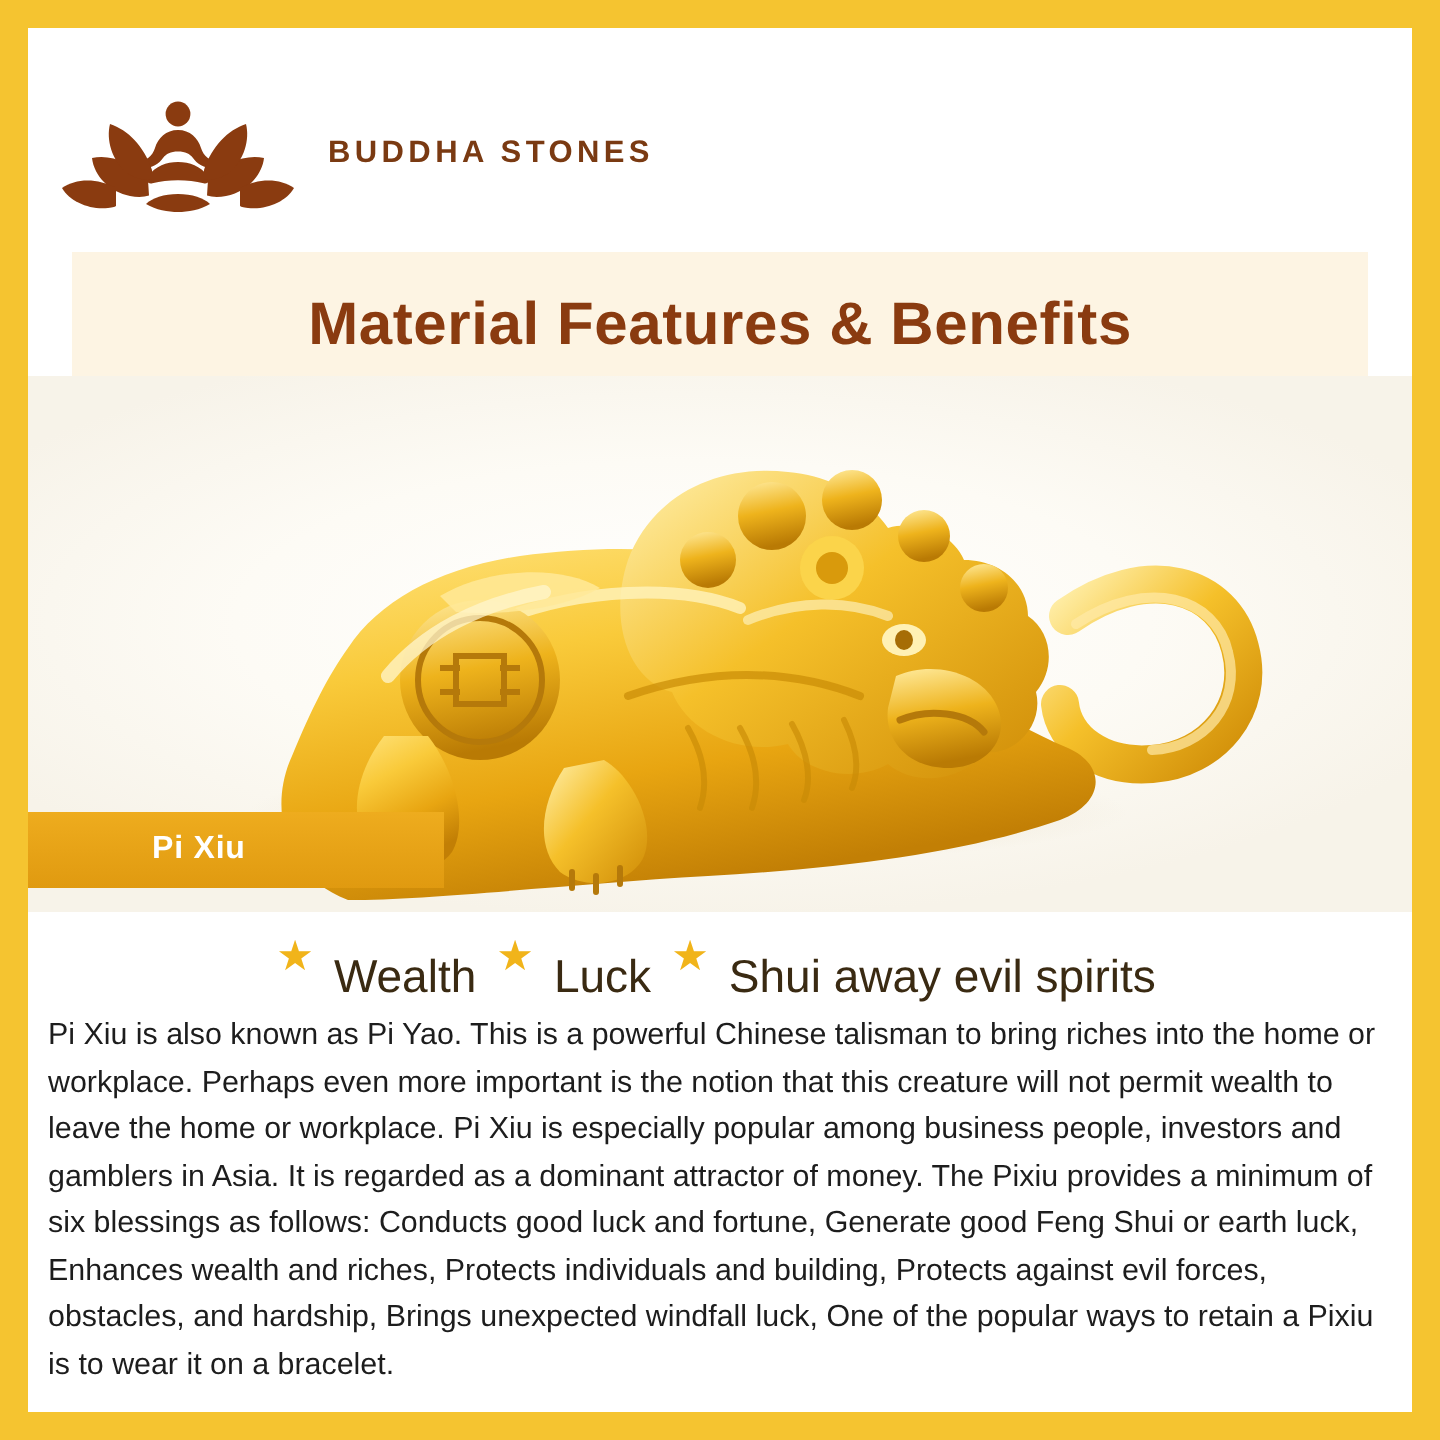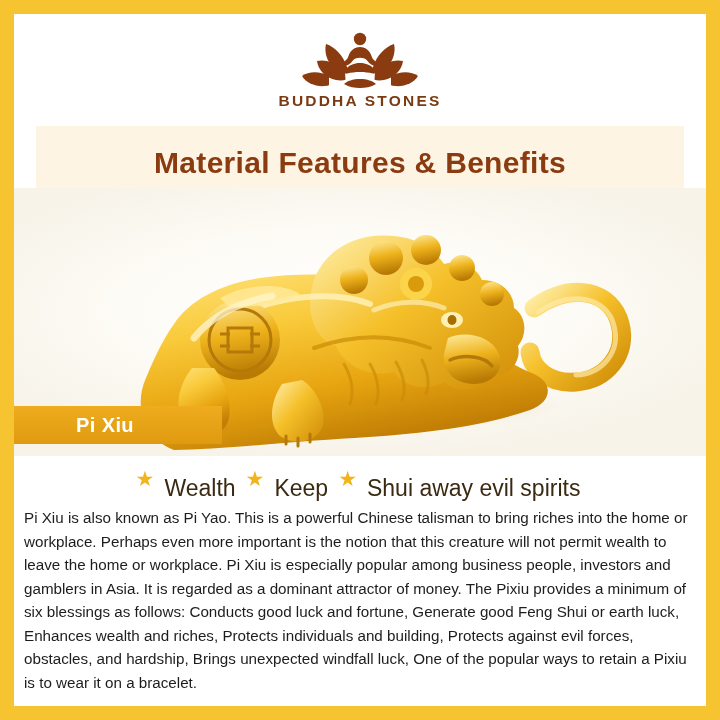--- a/index.html
+++ b/index.html
@@ -35,21 +35,20 @@
 
   
   .header {
     position: absolute;
     left: 0;
     top: 0;
     width: 692px;
     height: 112px;
     background: #ffffff;
     display: flex;
-    flex-direction: column;
     align-items: center;
     justify-content: flex-start;
     padding-top: 12px;
     box-sizing: border-box;
   }
   .logo-mark {
     width: 150px;
     height: 64px;
     display: block;
   }
@@ -127,21 +126,21 @@
     height: 38px;
     background: #e8a317;
     background: linear-gradient(180deg,#eeac1e 0%, #e09a10 100%);
     display: flex;
     align-items: center;
     box-sizing: border-box;
     padding-left: 62px;
   }
   .caption-tab .caption-text {
     color: #ffffff;
-    font-size: 20px;
+    font-size: 16px;
     font-weight: bold;
     letter-spacing: 0.4px;
   }
 
   
   .benefits {
     position: absolute;
     left: 0;
     top: 442px;
     width: 692px;
@@ -322,21 +321,21 @@
     </div>
 
     <div class="caption-tab">
       <span class="caption-text">Pi Xiu</span>
     </div>
 
     <div class="benefits">
       <span class="star">★</span>
       <span class="benefit-item">Wealth</span>
       <span class="star">★</span>
-      <span class="benefit-item">Keep</span>
+      <span class="benefit-item">Luck</span>
       <span class="star">★</span>
       <span class="benefit-item">Shui away evil spirits</span>
     </div>
 
     <div class="body-copy">Pi Xiu is also known as Pi Yao. This is a powerful Chinese talisman to bring riches into the home or workplace. Perhaps even more important is the notion that this creature will not permit wealth to leave the home or workplace. Pi Xiu is especially popular among business people, investors and gamblers in Asia. It is regarded as a dominant attractor of money. The Pixiu provides a minimum of six blessings as follows: Conducts good luck and fortune, Generate good Feng Shui or earth luck, Enhances wealth and riches, Protects individuals and building, Protects against evil forces, obstacles, and hardship, Brings unexpected windfall luck, One of the popular ways to retain a Pixiu is to wear it on a bracelet.</div>
 
   </div>
 </div>
 
 </body></html>

